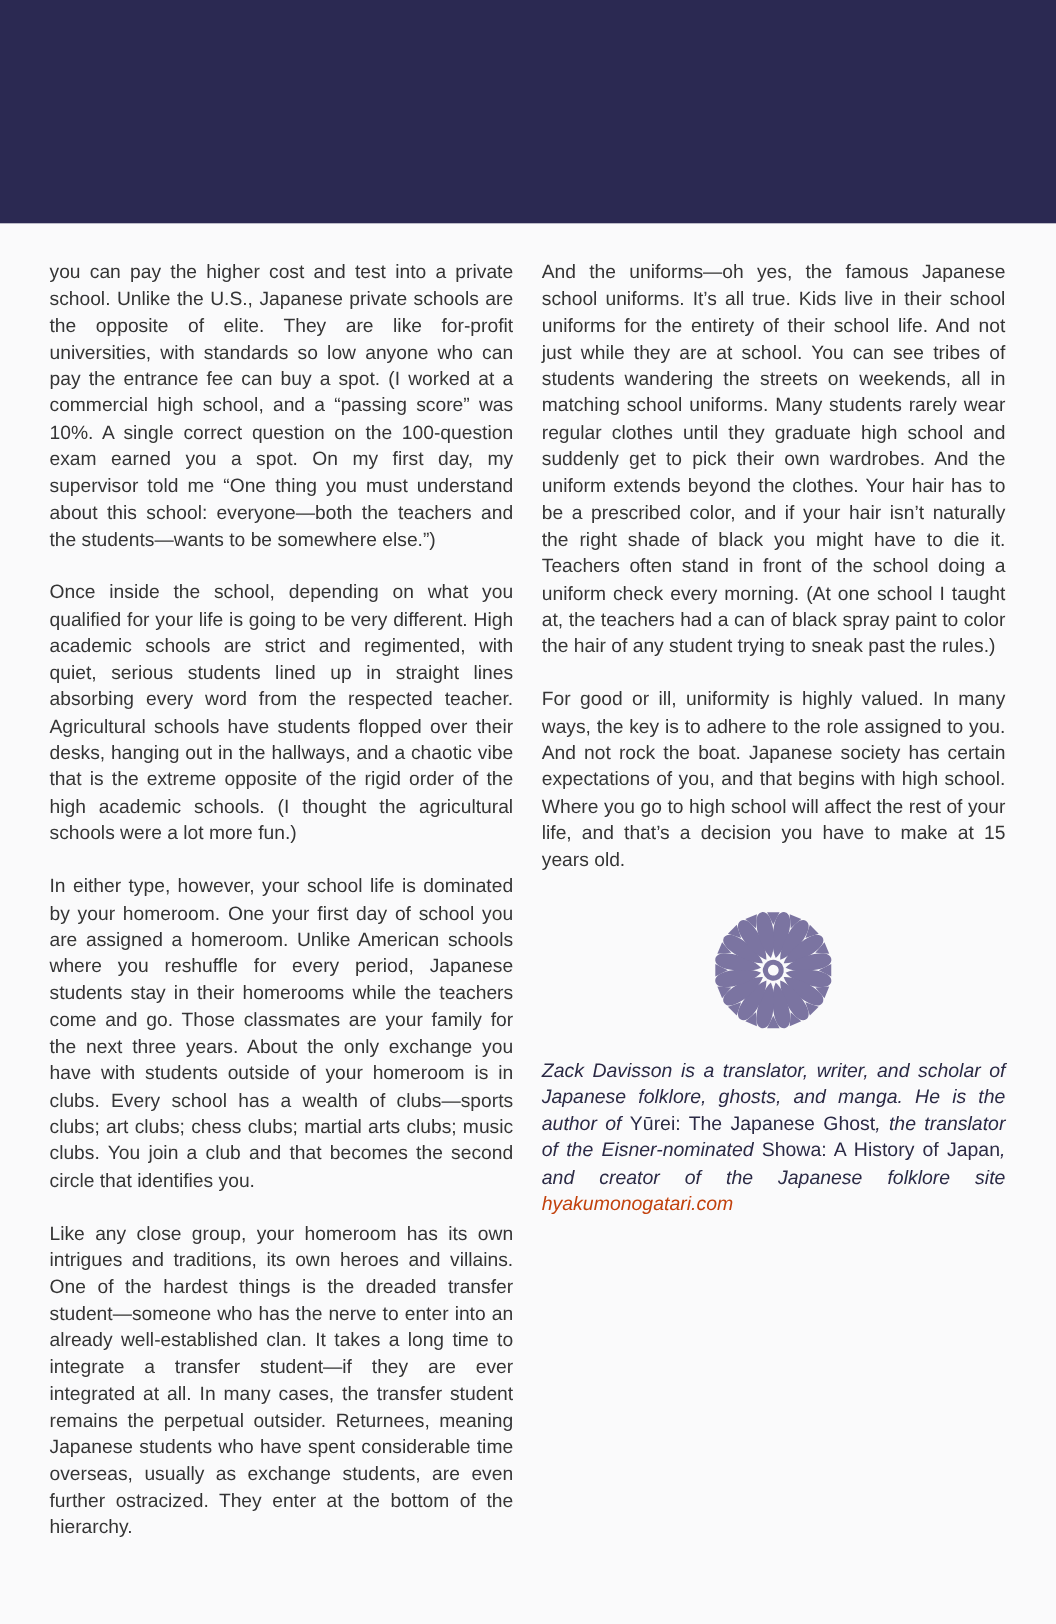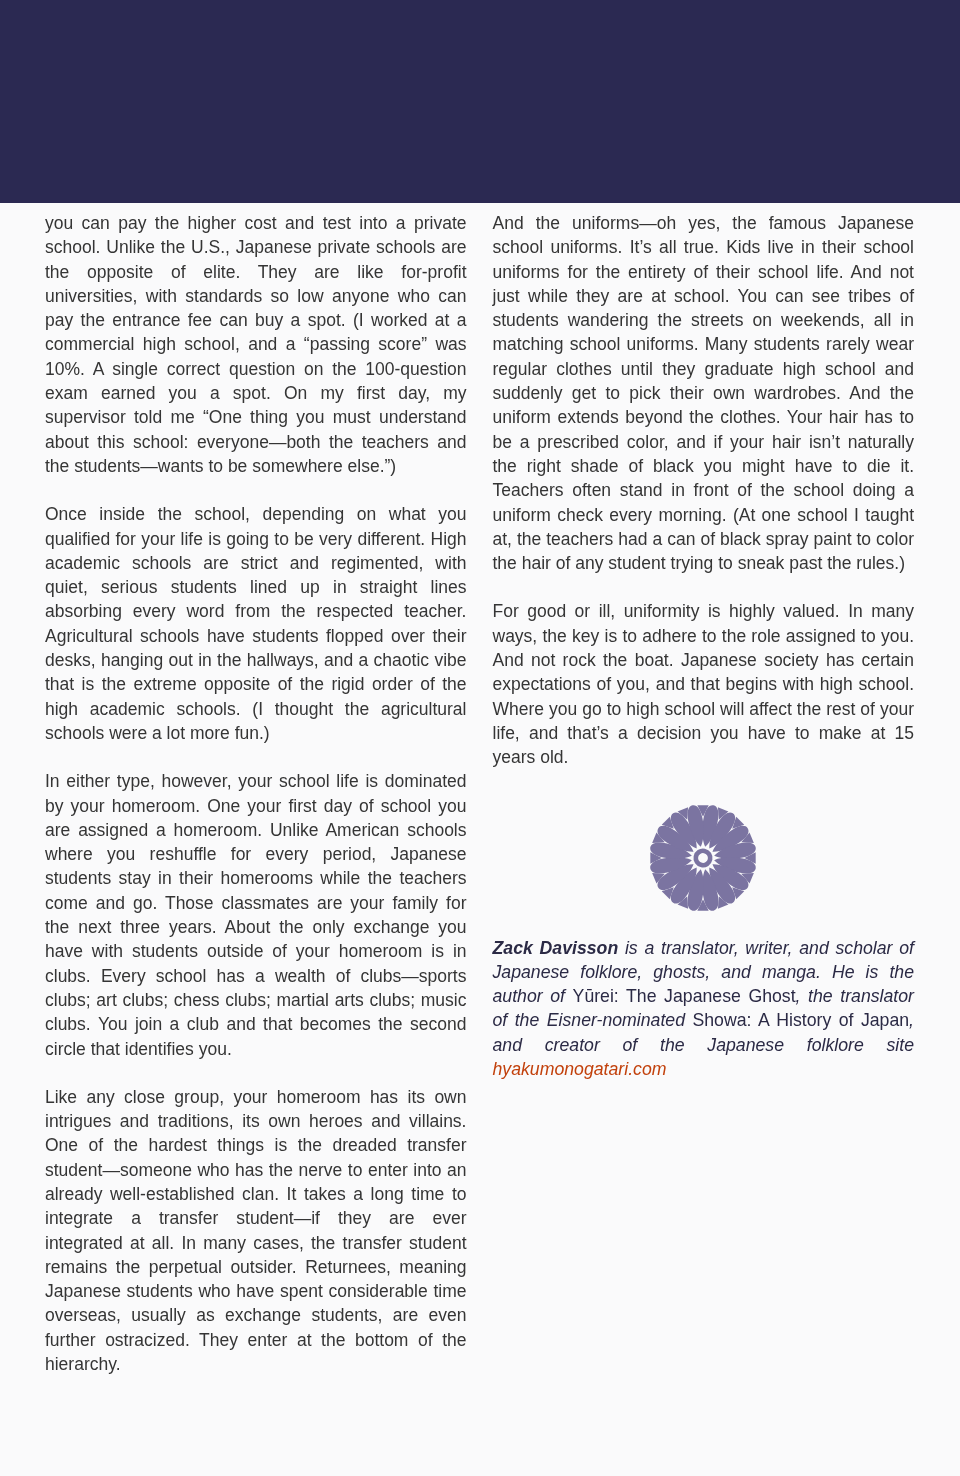--- a/index.html
+++ b/index.html
@@ -10,21 +10,21 @@
     overflow: hidden;
     font-family: "Liberation Sans", sans-serif;
   }
   .header-band {
     height: 203px;
     background: #2b2952;
   }
   .columns {
     display: flex;
     gap: 26px;
-    padding: 8px 46px 0 45px;
+    padding: 32px 46px 0 45px;
     box-sizing: border-box;
   }
   .col { flex: 1; min-width: 0; }
   p.body-text {
     margin: 0 0 24px 0;
     font-size: 17.5px;
     line-height: 24.3px;
     color: #353535;
     text-align: justify;
   }
@@ -34,21 +34,21 @@
     margin: 26px 0 12px 0;
   }
   .bio {
     margin: 0;
     font-size: 17.7px;
     line-height: 24.3px;
     color: #2b2a45;
     text-align: justify;
     font-style: italic;
   }
-  .bio .name { font-weight: bold; }
+  .bio .name { font-weight: normal; }
   .bio .title { font-style: normal; }
   .bio .site { color: #c2410c; }
 </style>
 </head>
 <body>
 
 <div>
 
   <div class="header-band"></div>
 

